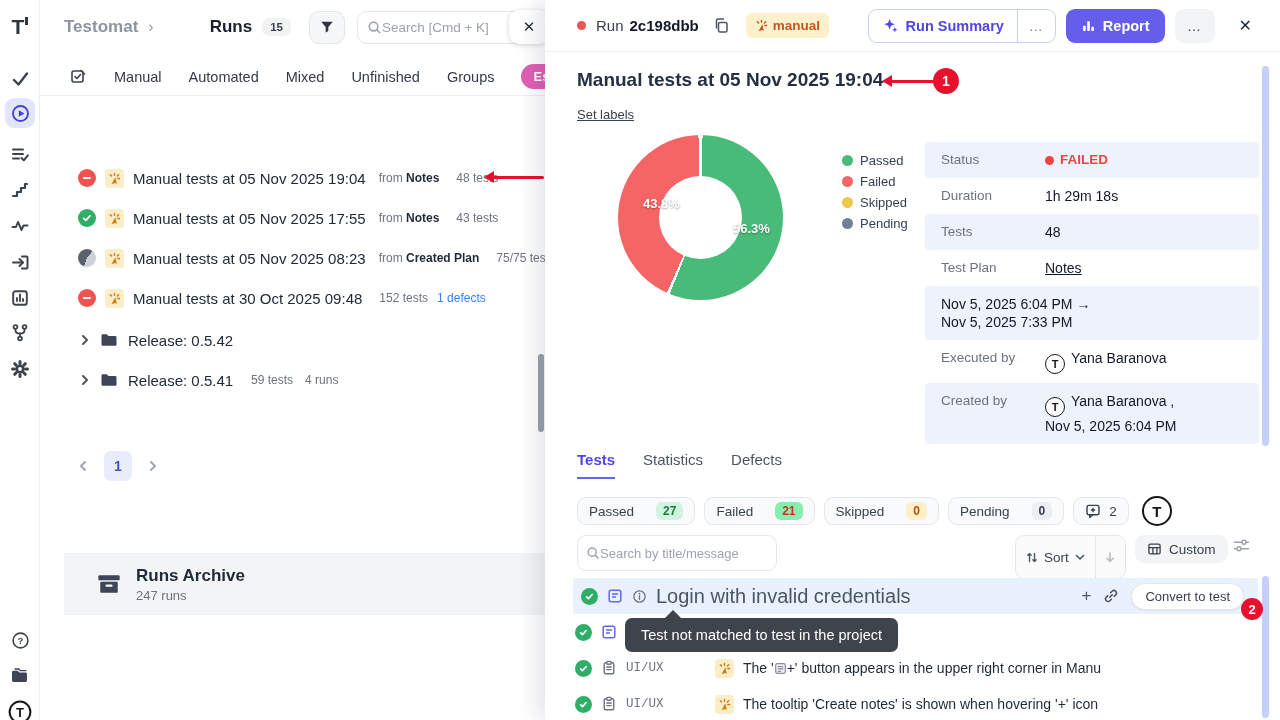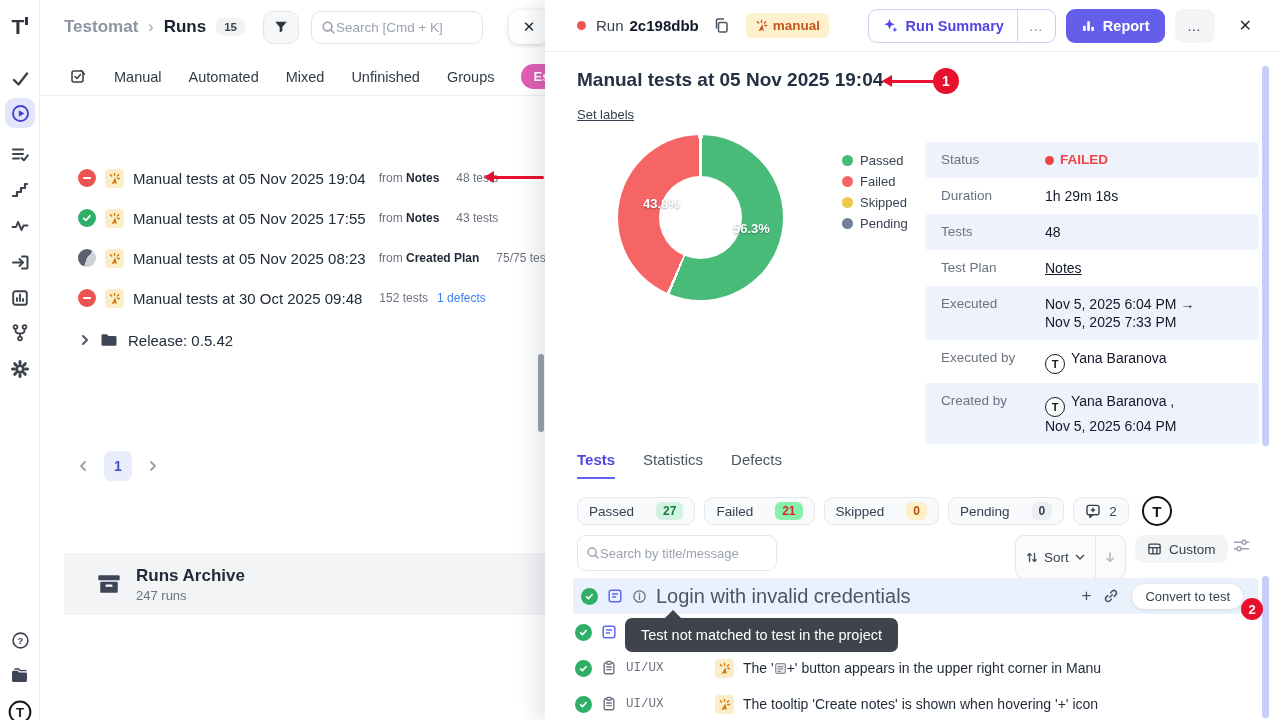--- a/index.html
+++ b/index.html
@@ -13,21 +13,21 @@
   .rail-item { position:absolute; left:0; width:40px; display:flex; justify-content:center; align-items:center; color:#3c434d; }
   .rail-logo { font-weight:900; font-size:21px; color:#32363e; letter-spacing:-1px; }
   .rail-logo::after { content:""; display:inline-block; width:3px; height:8px; background:#32363e; margin-left:2px; margin-bottom:9px; }
   .rail-active { background:#e3e6fb; border-radius:9px; width:30px !important; height:30px; left:5px !important; }
 
   
   .list-panel { position:absolute; left:40px; top:0; width:505px; height:720px; background:#fff; overflow:hidden; }
   .lp-header { position:absolute; left:0; top:0; width:100%; height:54px; display:flex; align-items:center; padding-left:24px; }
   .crumb-app { font-size:17px; color:#8c94a1; font-weight:600; }
   .crumb-sep { margin:0 10px; color:#9aa1ab; font-size:16px; }
-  .crumb-section { font-size:17px; color:#1a212e; font-weight:700; }
+  .crumb-section { font-size:17px; color:#1a212e; font-weight:700;margin-left:46px; }
   .crumb-count { margin-left:10px; background:#f1f2f4; color:#3b4352; font-size:11.5px; font-weight:600; padding:3px 8px; border-radius:7px; }
   .filter-btn { margin-left:18px; width:36px; height:33px; border:1px solid #e3e6ea; border-radius:10px; background:#f6f7f8; display:flex; align-items:center; justify-content:center; }
   .lp-search { margin-left:12px; width:172px; height:33px; border:1px solid #e3e6ea; border-radius:10px; background:#fff; display:flex; align-items:center; padding:0 9px; }
   .lp-search input { border:0; outline:0; width:130px; font-size:13.5px; color:#374151; background:transparent; font-family:"Liberation Sans",sans-serif; }
   .lp-search input::placeholder { color:#9ca3af; }
   .lp-close { position:absolute; left:469px; top:10px; width:40px; height:34px; background:#fff; border-radius:10px; box-shadow:0 1px 5px rgba(0,0,0,.18); display:flex; align-items:center; justify-content:center; font-size:15px; color:#1f2937; z-index:2; }
   .lp-tabs { position:absolute; left:0; top:58px; width:100%; height:38px; display:flex; align-items:center; padding-left:30px; gap:27px; border-bottom:1px solid #eceef1; }
   .lp-tab { font-size:14.5px; color:#333b48; white-space:nowrap; }
   .estim-pill { background:#e05fb4; color:#fff; font-size:13px; font-weight:600; padding:5px 12px; border-radius:14px; white-space:nowrap; }
 
@@ -322,20 +322,31 @@
     </div>
 
     <div class="folder-row" style="top:321px">
       <svg class="ic" width="10" height="12" viewBox="0 0 10 12" fill="none" stroke="#4b5563" stroke-width="2" stroke-linecap="round" stroke-linejoin="round">
           <path d="M3 2l4 4-4 4"></path>
         </svg>
       <svg class="ic" width="18" height="16" viewBox="0 0 18 16">
           <path d="M1.5 3.6a1.3 1.3 0 011.3-1.3h4l1.7 1.7h6.7a1.3 1.3 0 011.3 1.3v7.1a1.3 1.3 0 01-1.3 1.3H2.8a1.3 1.3 0 01-1.3-1.3z" fill="#3d4557"></path>
         </svg>
       <span class="folder-name">Release: 0.5.42</span>
+    </div>
+    <div class="folder-row" style="top:361px">
+      <svg class="ic" width="10" height="12" viewBox="0 0 10 12" fill="none" stroke="#4b5563" stroke-width="2" stroke-linecap="round" stroke-linejoin="round">
+          <path d="M3 2l4 4-4 4"></path>
+        </svg>
+      <svg class="ic" width="18" height="16" viewBox="0 0 18 16">
+          <path d="M1.5 3.6a1.3 1.3 0 011.3-1.3h4l1.7 1.7h6.7a1.3 1.3 0 011.3 1.3v7.1a1.3 1.3 0 01-1.3 1.3H2.8a1.3 1.3 0 01-1.3-1.3z" fill="#3d4557"></path>
+        </svg>
+      <span class="folder-name">Release: 0.5.41</span>
+      <span class="run-meta">59 tests</span>
+      <span class="run-meta" style="margin-left:2px">4 runs</span>
     </div>
 
     <div class="lp-pagination">
       <svg class="ic" width="10" height="12" viewBox="0 0 10 12" fill="none" stroke="#9aa1ab" stroke-width="1.8" stroke-linecap="round" stroke-linejoin="round">
           <path d="M7 2L3 6l4 4"></path>
         </svg>
       <span class="page-box">1</span>
       <svg class="ic" width="10" height="12" viewBox="0 0 10 12" fill="none" stroke="#9aa1ab" stroke-width="1.8" stroke-linecap="round" stroke-linejoin="round">
           <path d="M3 2l4 4-4 4"></path>
         </svg>
@@ -449,21 +460,20 @@
       </div>
       <div class="info-row alt">
         <span class="info-label">Tests</span>
         <span class="info-value">48</span>
       </div>
       <div class="info-row">
         <span class="info-label">Test Plan</span>
         <span class="info-value link-underline">Notes</span>
       </div>
       <div class="info-row alt">
-        <span class="info-label">Executed</span>
         <span class="info-value"><span>Nov 5, 2025 6:04 PM →</span><br><span>Nov 5, 2025 7:33 PM</span></span>
       </div>
       <div class="info-row">
         <span class="info-label">Executed by</span>
         <span class="info-value"><span class="avatar-sm">T</span><span>Yana Baranova</span></span>
       </div>
       <div class="info-row alt">
         <span class="info-label">Created by</span>
         <span class="info-value"><span class="avatar-sm">T</span><span>Yana Baranova ,</span><br><span>Nov 5, 2025 6:04 PM</span></span>
       </div>

